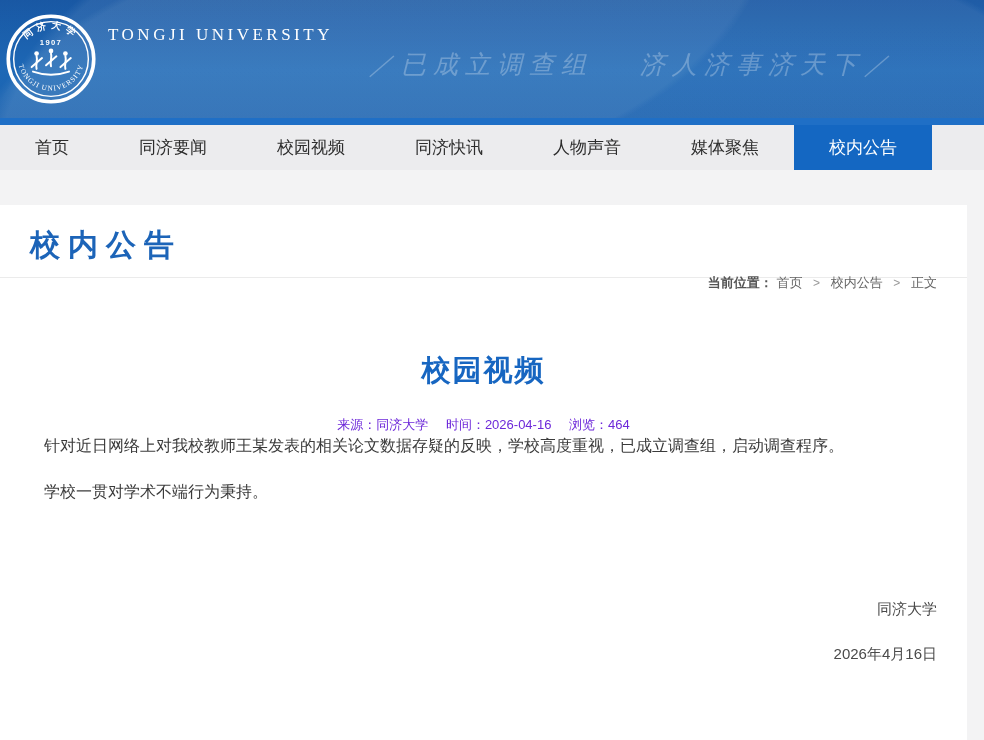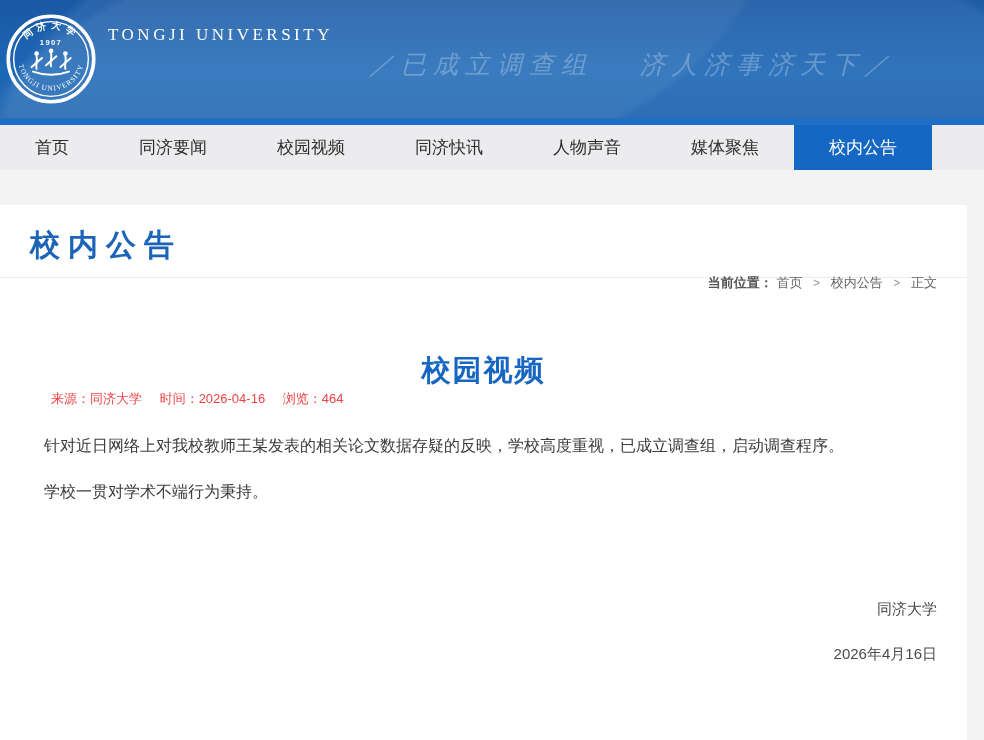--- a/index.html
+++ b/index.html
@@ -62,23 +62,23 @@
   .breadcrumb .bc-label { font-weight:700; color:#555; }
   .breadcrumb .bc-link { color:#666; text-decoration:none; cursor:pointer; }
   .breadcrumb .bc-sep { margin:0 7px; color:#999; font-size:12px; }
   .breadcrumb .bc-current { color:#666; }
 
   .article { padding:0 44px; }
   .article-title {
     text-align:center; margin-top:72px;
     font-size:29px; font-weight:700; color:#1766c1; letter-spacing:2px; line-height:40px;
   }
-  .article-meta { margin-top:0; font-size:13px; color:#ef4444; }
+  .article-meta { text-align:center; margin-top:26px; font-size:13px; color:#6d28d9; }
   .article-meta .mi { margin:0 7px; }
-  .article-body { margin-top:26px; font-size:16px; color:#3b3b3b; }
+  .article-body { font-size:16px; color:#3b3b3b; }
   .article-body p { line-height:23px; margin-bottom:23px; }
 
   .signature { text-align:right; padding-right:30px; margin-top:96px; font-size:15px; color:#4a4a4a; }
   .signature .sig-name { line-height:20px; }
   .signature .sig-date { line-height:20px; margin-top:25px; }
 </style>
 </head>
 <body>
 
 <header class="site-header">

